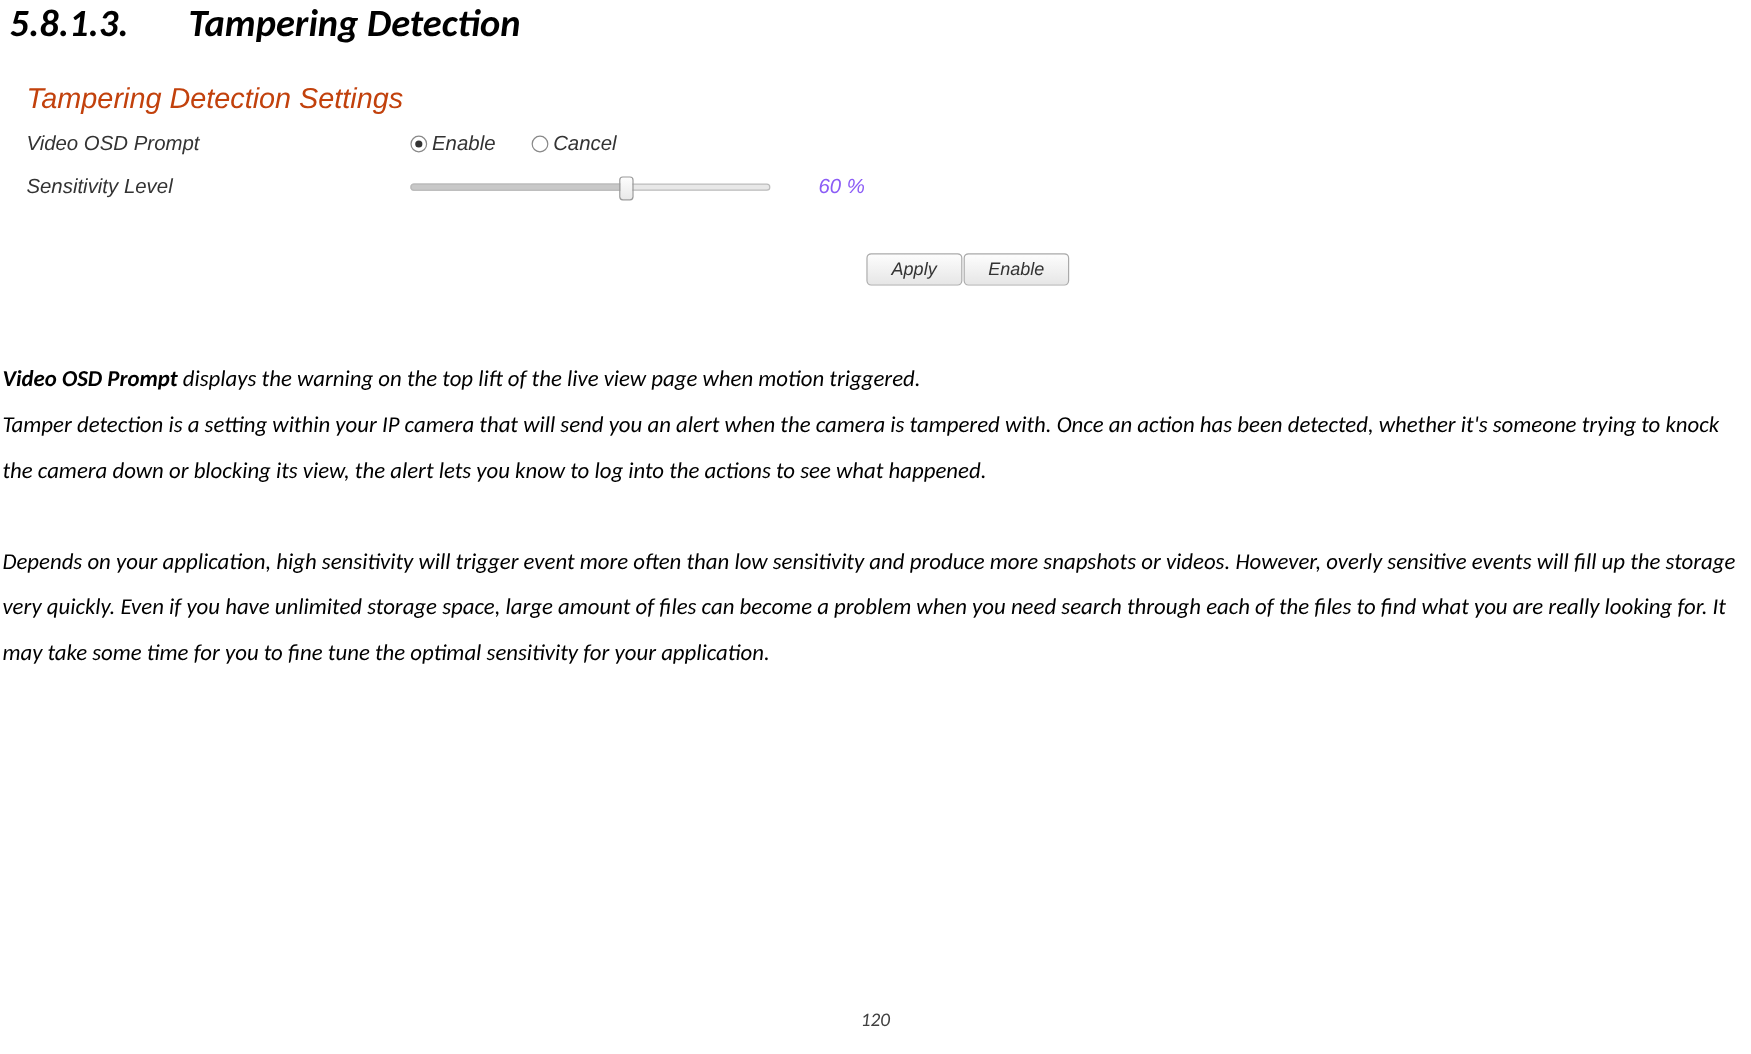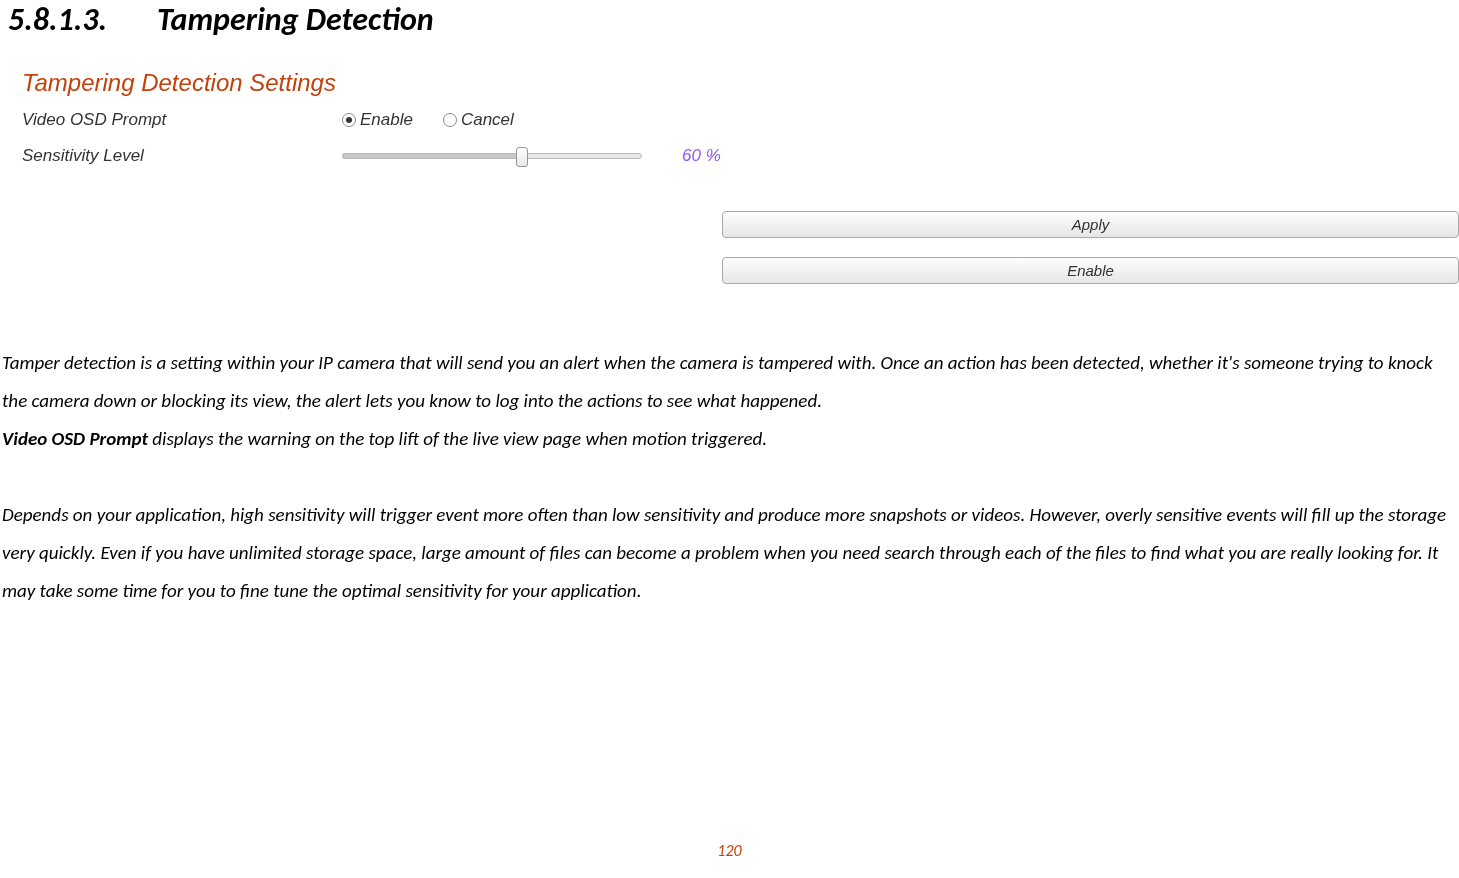--- a/index.html
+++ b/index.html
@@ -105,22 +105,21 @@
     .slider-value {
       margin-left: 40px;
       font-family: Arial, sans-serif;
       font-size: 17px;
       color: #8b5cf6;
     }
     .button-row {
       margin-top: 40px;
       margin-left: 700px;
       display: flex;
-      gap: 19px;
-      flex-direction: column;
+      gap: 1px;
     }
     .btn {
       font-family: Arial, sans-serif;
       font-size: 15px;
       padding: 4px 20px;
       background: linear-gradient(#fdfdfd, #e6e6e6);
       border: 1px solid #aaa;
       border-radius: 4px;
       color: #333;
       cursor: pointer;
@@ -134,21 +133,21 @@
     }
     .body-text p { margin: 0; }
     .body-text .para-gap { height: 38px; }
     .bold { font-weight: 700; }
     .page-number {
       position: absolute;
       bottom: 18px;
       left: 0; right: 0;
       text-align: center;
       font-size: 16px;
-      color: #c2410c;
+      color: #404040;
     }
   </style>
 </head>
 <body>
 
 <h1 class="section-heading">
   <span class="section-num">5.8.1.3.</span><span>Tampering Detection</span>
 </h1>
 
 <div class="settings-panel">
@@ -180,19 +179,19 @@
     </div>
   </div>
 
   <div class="button-row">
     <button class="btn">Apply</button>
     <button class="btn">Enable</button>
   </div>
 </div>
 
 <div class="body-text">
+  <p><span class="bold">Video OSD Prompt</span><span> displays the warning on the top lift of the live view page when motion triggered.</span></p>
   <p>Tamper detection is a setting within your IP camera that will send you an alert when the camera is tampered with. Once an action has been detected, whether it's someone trying to knock the camera down or blocking its view, the alert lets you know to log into the actions to see what happened.</p>
-  <p><span class="bold">Video OSD Prompt</span><span> displays the warning on the top lift of the live view page when motion triggered.</span></p>
   <div class="para-gap"></div>
   <p>Depends on your application, high sensitivity will trigger event more often than low sensitivity and produce more snapshots or videos. However, overly sensitive events will fill up the storage very quickly. Even if you have unlimited storage space, large amount of files can become a problem when you need search through each of the files to find what you are really looking for. It may take some time for you to fine tune the optimal sensitivity for your application.</p>
 </div>
 
 <div class="page-number">120</div>
 
 </body></html>

